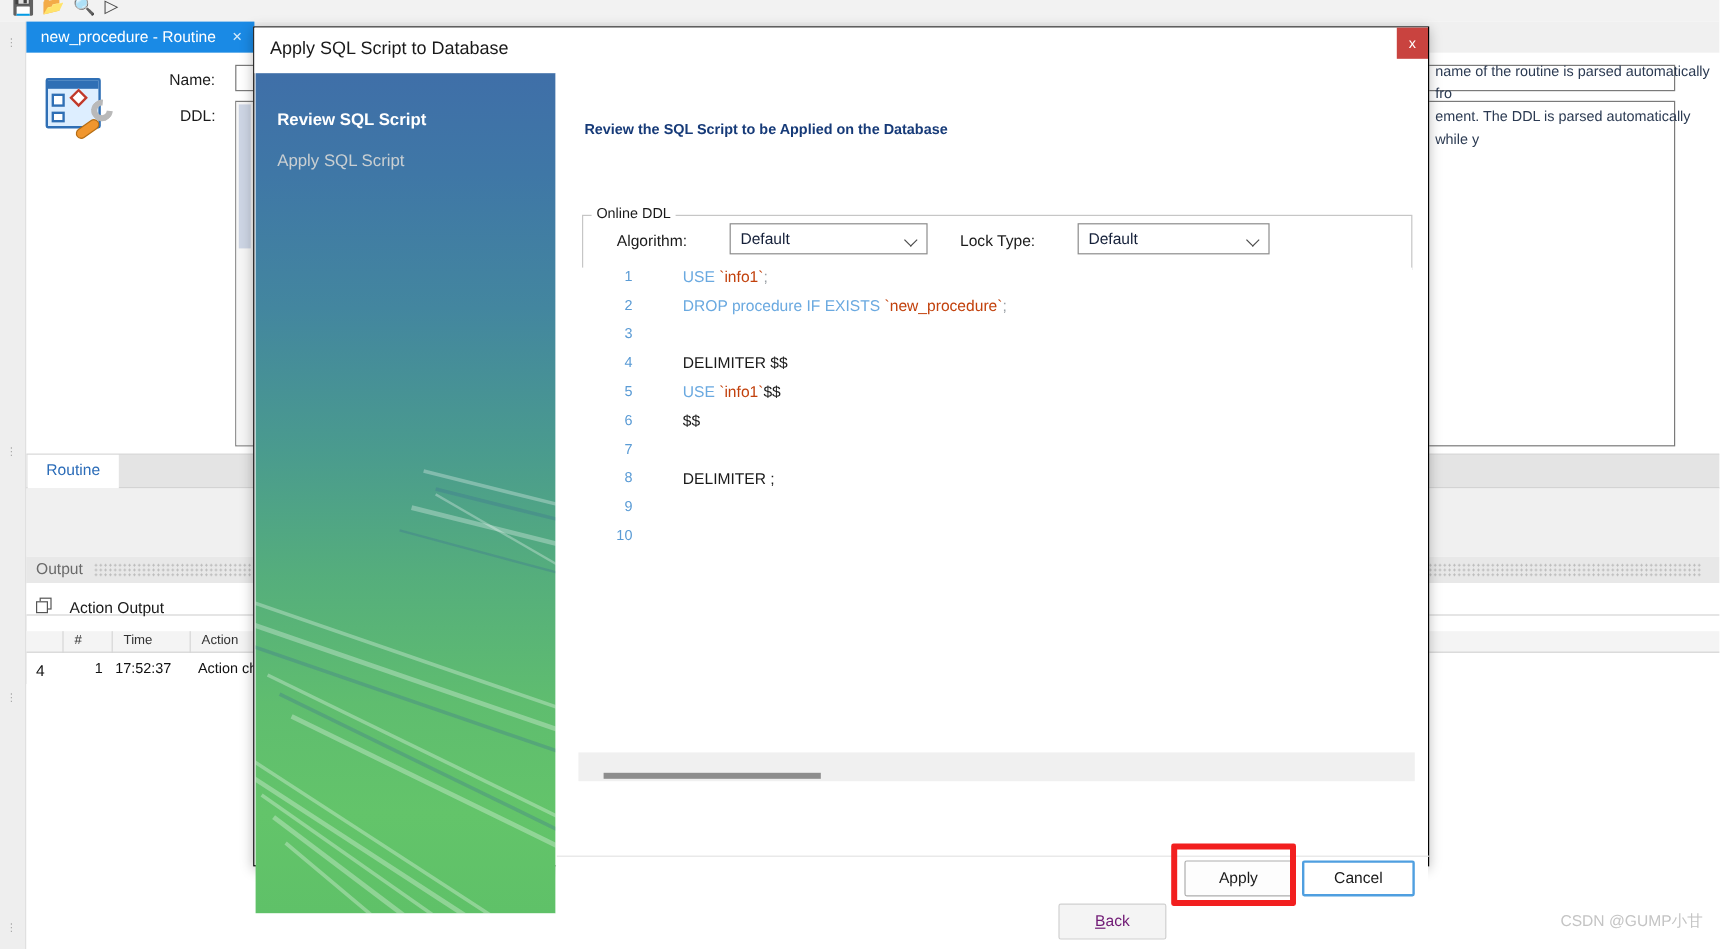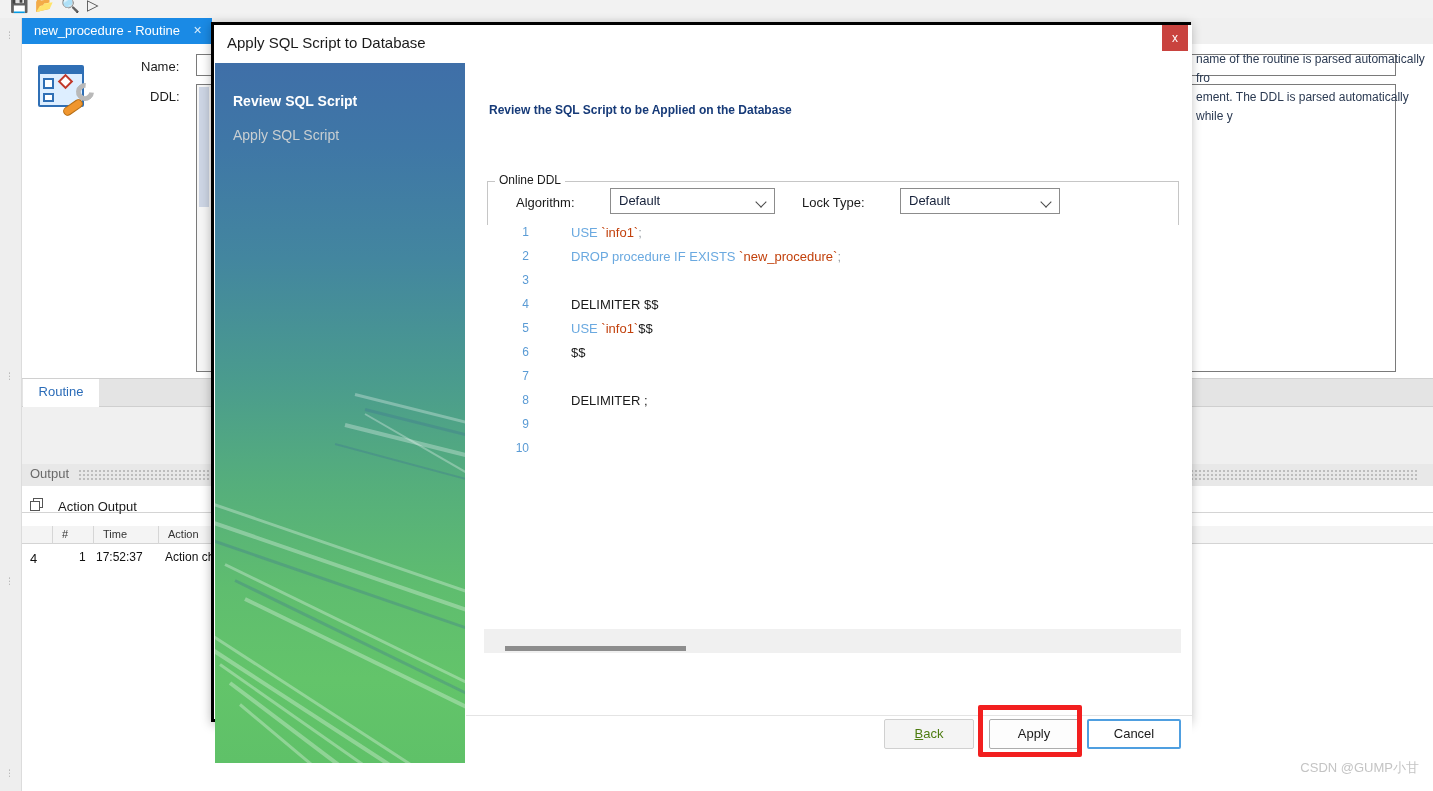--- a/index.html
+++ b/index.html
@@ -116,21 +116,21 @@
   .oth-sep { position:absolute; top:526px; width:1px; height:18px; background:#d6d6d6; }
   .out-row-num { position:absolute; left:30px; top:551px; font-size:13px; color:#111; }
   .out-c { position:absolute; top:550px; font-size:12px; color:#111; }
   .out-bottom {
     position:absolute; left:22px; top:570px; width:1411px; height:221px; background:#ffffff;
   }
 
   
   .dlg {
     position: absolute; left: 211px; top: 22px; width: 980px; height: 700px;
-    background: #ffffff; border: 3px solid #000000;
+    background: #ffffff; border: 1px solid #000000;
     box-shadow: 0 2px 10px rgba(0,0,0,0.28);
   }
   .dlg-titlebar {
     position: absolute; left: 0; top: 0; width: 978px; height: 38px; background: #ffffff;
   }
   .dlg-title {
     position: absolute; left: 13px; top: 9px; font-size: 15px; color: #1a1a1a;
   }
   .dlg-close {
     position: absolute; right: 0px; top: 0px; width: 26px; height: 26px;
@@ -214,21 +214,21 @@
   }
   .dlg-footer-sep {
     position: absolute; left: 251px; top: 690px; width: 727px; height: 1px; background: #e4e4e4;
   }
 
   .btn {
     position: absolute; height: 30px; background: #fdfdfd; border: 1px solid #adadad;
     font-size: 13px; color: #1a1a1a; text-align: center; line-height: 28px;
     border-radius: 2px; cursor: pointer;
   }
-  .btn.disabled { color: #4d7c0f; background: #f4f4f4; border-color: #d0d0d0; cursor: default; }
+  .btn.disabled { color: #701a75; background: #f4f4f4; border-color: #d0d0d0; cursor: default; margin-top: 36px; }
   .btn-back { left: 881px; top: 716px; width: 90px; }
   .btn-apply { left: 986px; top: 716px; width: 90px; }
   .btn-cancel {
     left: 1081px; top: 716px; width: 94px;
     border: 2px solid #4f9fe0; background: #ffffff;
     line-height: 26px;
   }
   .btn u { text-decoration: underline; }
   .apply-highlight {
     position: absolute; left: 975px; top: 702px; width: 104px; height: 52px;

